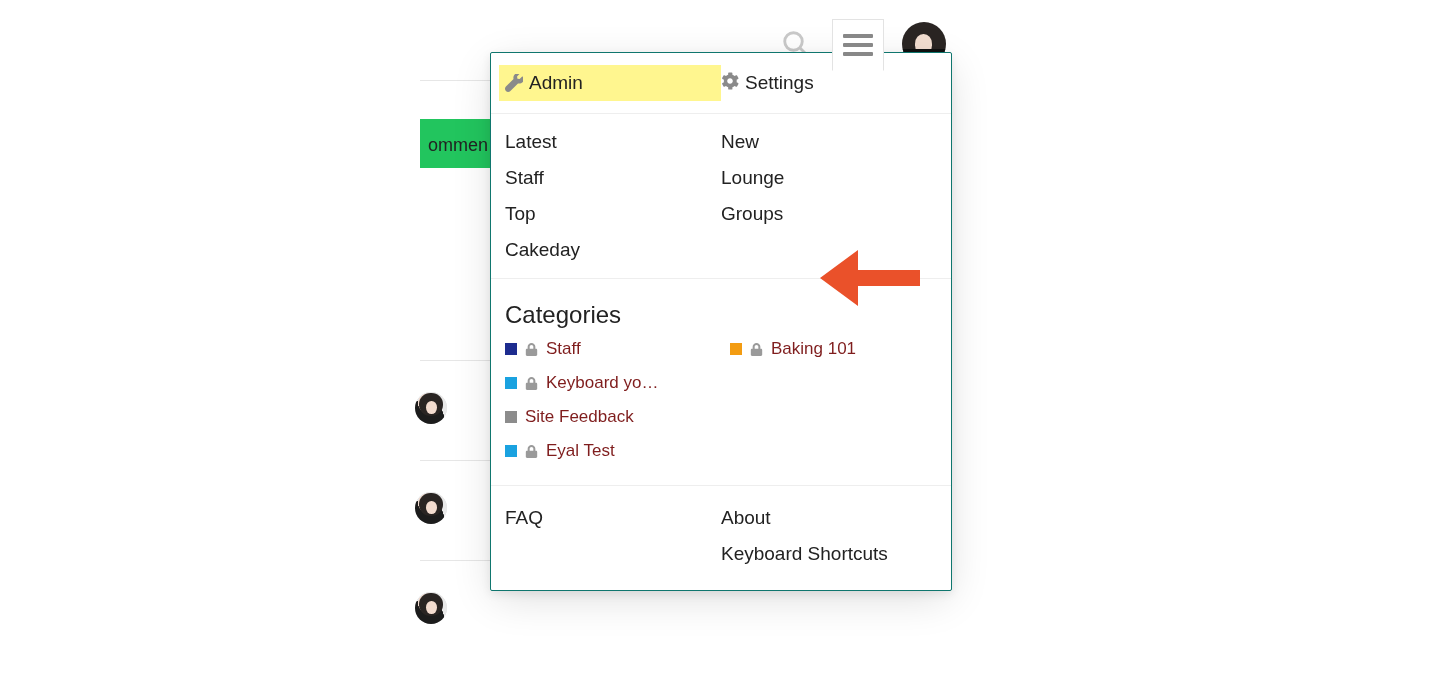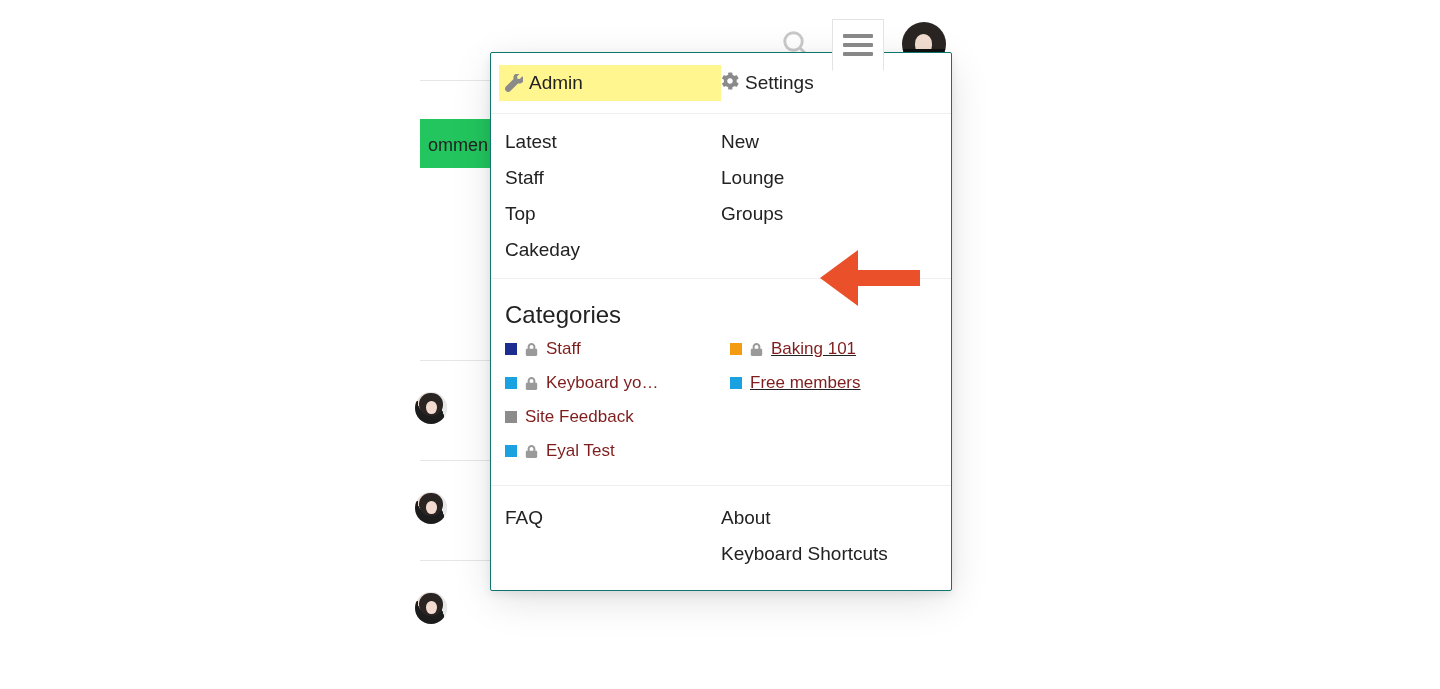--- a/index.html
+++ b/index.html
@@ -147,31 +147,27 @@
             <span>Site Feedback</span>
           </div>
           <div class="cat">
             <span class="sw" style="background:#1aa2e0"></span>
             <svg class="lock-svg" viewBox="0 0 448 512">
               <path d="M400 224h-24v-72C376 68 308 0 224 0S72 68 72 152v72H48c-26 0-48 22-48 48v192c0 26 22 48 48 48h352c26 0 48-22 48-48V272c0-26-22-48-48-48zm-104 0H152v-72c0-40 32-72 72-72s72 32 72 72v72z"></path>
             </svg>
             <span>Eyal Test</span>
           </div>
         </div>
-      <div id="cats-right" style="display: flex; flex-direction: column; gap: 14px; text-decoration: underline;">
+      <div id="cats-right" style="display: flex; flex-direction: column; gap: 14px;">
           <div class="cat">
             <span class="sw" style="background:#f39c12"></span>
             <svg class="lock-svg" viewBox="0 0 448 512">
               <path d="M400 224h-24v-72C376 68 308 0 224 0S72 68 72 152v72H48c-26 0-48 22-48 48v192c0 26 22 48 48 48h352c26 0 48-22 48-48V272c0-26-22-48-48-48zm-104 0H152v-72c0-40 32-72 72-72s72 32 72 72v72z"></path>
             </svg>
             <span>Baking 101</span>
-          </div>
-          <div class="cat">
-            <span class="sw" style="background:#1aa2e0"></span>
-            <span>Free members</span>
           </div>
         </div>
     </div>
   </div>
   <div class="hr"></div>
 
   <div class="footer-links row2">
     <div>
       <div class="cell link">FAQ</div>
     </div>

